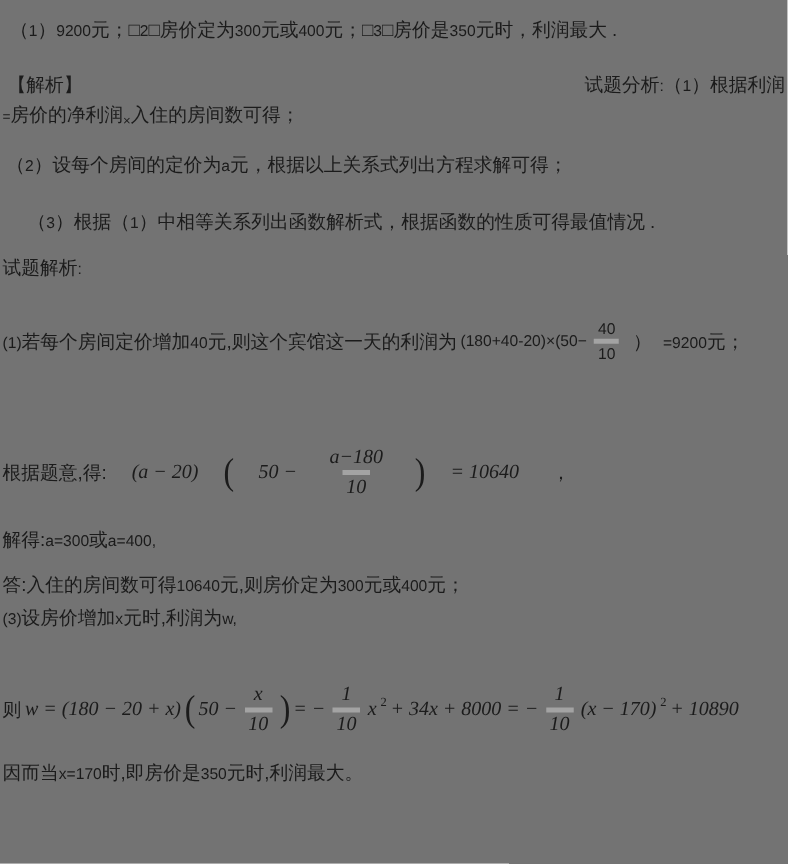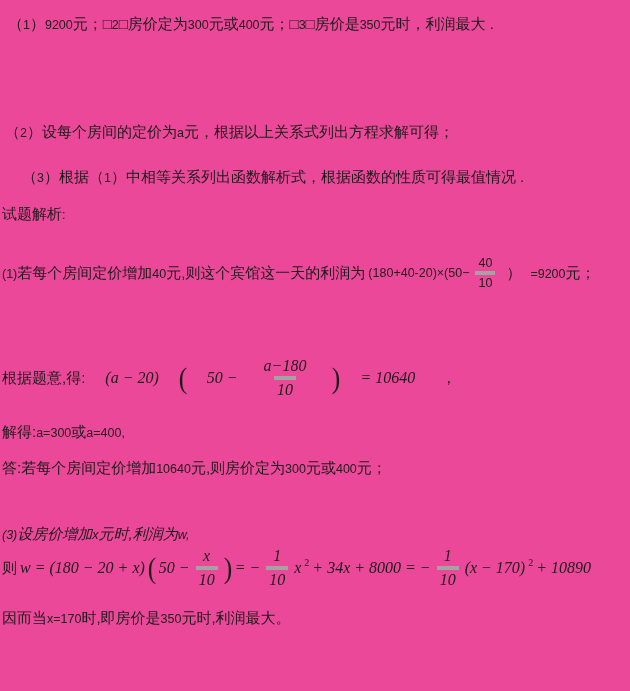--- a/index.html
+++ b/index.html
@@ -1,21 +1,21 @@
 <!DOCTYPE html>
 <html><head>
 <meta charset="utf-8">
 <style>
   * { box-sizing: border-box; }
   html, body { margin: 0; padding: 0; background: #ffffff; }
   .page {
     position: relative;
     width: 630px;
     height: 691px;
-    background: #ec4899;
+    background: #737373;
     color: #1b1b1b;
     font-family: "Liberation Sans", sans-serif;
     overflow: hidden;
   }
   .line { position: absolute; white-space: nowrap; }
   .fline { display: flex; align-items: center; column-gap: 3px; }
 
   
   .seg-cn    { font-size: 15px; }
   .seg-num   { font-size: 12.5px; }
@@ -47,35 +47,40 @@
   .l2  { top: 59px;  left: 6px; right: 2px; display: flex; justify-content: space-between; }
   .l3  { top: 83px;  left: 2px; }
   .l4  { top: 123px; left: 5px; }
   .l5  { top: 168px; left: 5px; margin-left: 17px; }
   .l6  { top: 205px; left: 2px; }
   .l7  { top: 251px; left: 2px; height: 44px; }
   .l8  { top: 317px; left: 2px; }
   .l9  { top: 354px; left: 2px; height: 48px; gap: 20px; }
   .l10 { top: 423px; left: 2px; }
   .l11 { top: 459px; left: 2px; }
-  .l12 { top: 525px; left: 2px; font-style: italic; }
+  .l12 { top: 485px; left: 2px; }
   .l13 { top: 543px; left: 2px; height: 50px; }
   .l14 { top: 609px; left: 2px; }
 
   .result-gap { margin-left: 6px; }
   .close-gap  { margin-left: 5px; }
 </style>
 </head>
 <body>
 
 <div class="page">
 
   <div class="line l1"><span class="seg-cn">（</span><span class="seg-num">1</span><span class="seg-cn">）</span><span class="seg-num">9200</span><span class="seg-cn">元；□</span><span class="seg-num">2</span><span class="seg-cn">□房价定为</span><span class="seg-num">300</span><span class="seg-cn">元或</span><span class="seg-num">400</span><span class="seg-cn">元；□</span><span class="seg-num">3</span><span class="seg-cn">□房价是</span><span class="seg-num">350</span><span class="seg-cn">元时，利润最大 .</span></div>
 
+  <div class="line l2">
+    <span class="seg-cn">【解析】</span>
+    <span><span class="seg-cn">试题分析</span><span class="seg-num">:</span><span class="seg-cn">（</span><span class="seg-num">1</span><span class="seg-cn">）</span><span class="seg-cn">根据利润</span></span>
+  </div>
 
+  <div class="line l3"><span class="seg-small">=</span><span class="seg-cn">房价的净利润</span><span class="seg-sub">×</span><span class="seg-cn">入住的房间数可得；</span></div>
 
   <div class="line l4"><span class="seg-cn">（</span><span class="seg-num">2</span><span class="seg-cn">）设每个房间的定价为</span><span class="seg-num">a</span><span class="seg-cn">元，根据以上关系式列出方程求解可得；</span></div>
   <div class="line l5"><span class="seg-cn">（</span><span class="seg-num">3</span><span class="seg-cn">）根据（</span><span class="seg-num">1</span><span class="seg-cn">）中相等关系列出函数解析式，根据函数的性质可得最值情况 .</span></div>
 
   <div class="line l6"><span class="seg-cn">试题解析</span><span class="seg-num">:</span></div>
 
   <div class="line l7 fline">
     <span><span class="seg-num">(1)</span><span class="seg-cn">若每个房间定价增加</span><span class="seg-num">40</span><span class="seg-cn">元,则这个宾馆这一天的利润为</span></span>
     <span class="sexpr">(180+40-20)×(50−</span>
     <span class="frac sexpr">
@@ -95,21 +100,21 @@
     <span class="frac math">
       <span class="fnum">a−180</span>
       <span class="fden">10</span>
     </span>
     <span class="bigp">)</span>
     <span class="math">= 10640</span>
     <span class="seg-cn result-gap">，</span>
   </div>
 
   <div class="line l10"><span class="seg-cn">解得:</span><span class="seg-num">a=300</span><span class="seg-cn">或</span><span class="seg-num">a=400,</span></div>
-  <div class="line l11"><span class="seg-cn">答:若每个房间定价增加</span><span class="seg-num">10640</span><span class="seg-cn">元,则房价定为</span><span class="seg-num">300</span><span class="seg-cn">元或</span><span class="seg-num">400</span><span class="seg-cn">元；</span></div>
+  <div class="line l11"><span class="seg-cn">答:入住的房间数可得</span><span class="seg-num">10640</span><span class="seg-cn">元,则房价定为</span><span class="seg-num">300</span><span class="seg-cn">元或</span><span class="seg-num">400</span><span class="seg-cn">元；</span></div>
 
   <div class="line l12"><span class="seg-num">(3)</span><span class="seg-cn">设房价增加</span><span class="seg-num">x</span><span class="seg-cn">元时,利润为</span><span class="seg-num">w,</span></div>
 
   <div class="line l13 fline">
     <span><span class="seg-cn">则</span></span>
     <span class="math">w = (180 − 20 + x)</span>
     <span class="bigp">(</span>
     <span class="math">50 −</span>
     <span class="frac math">
       <span class="fnum">x</span>

